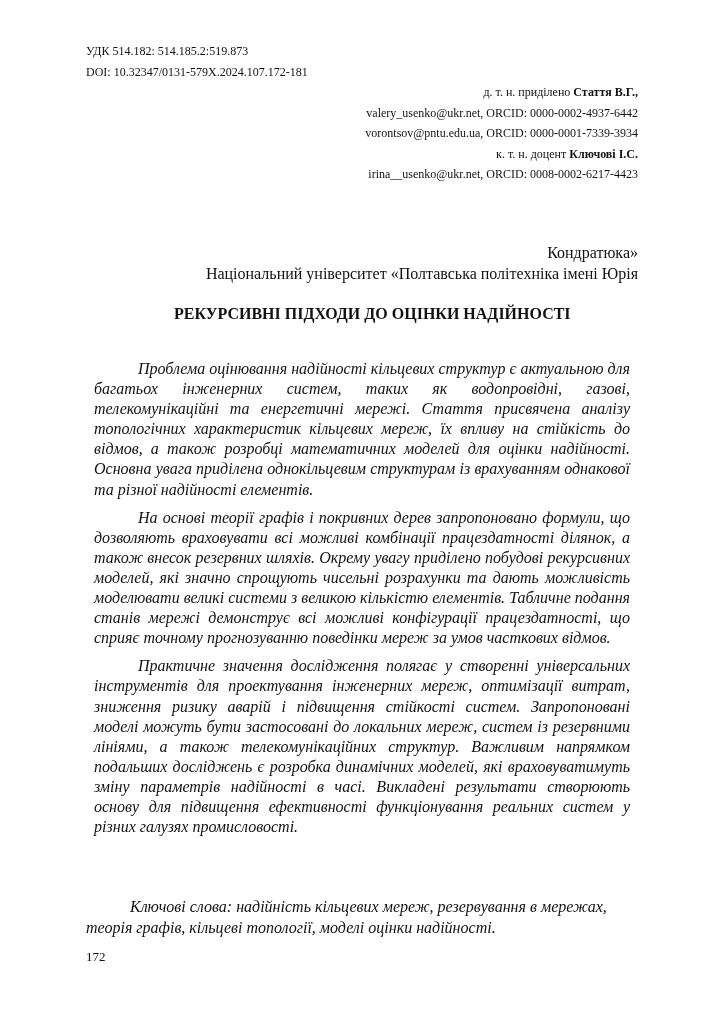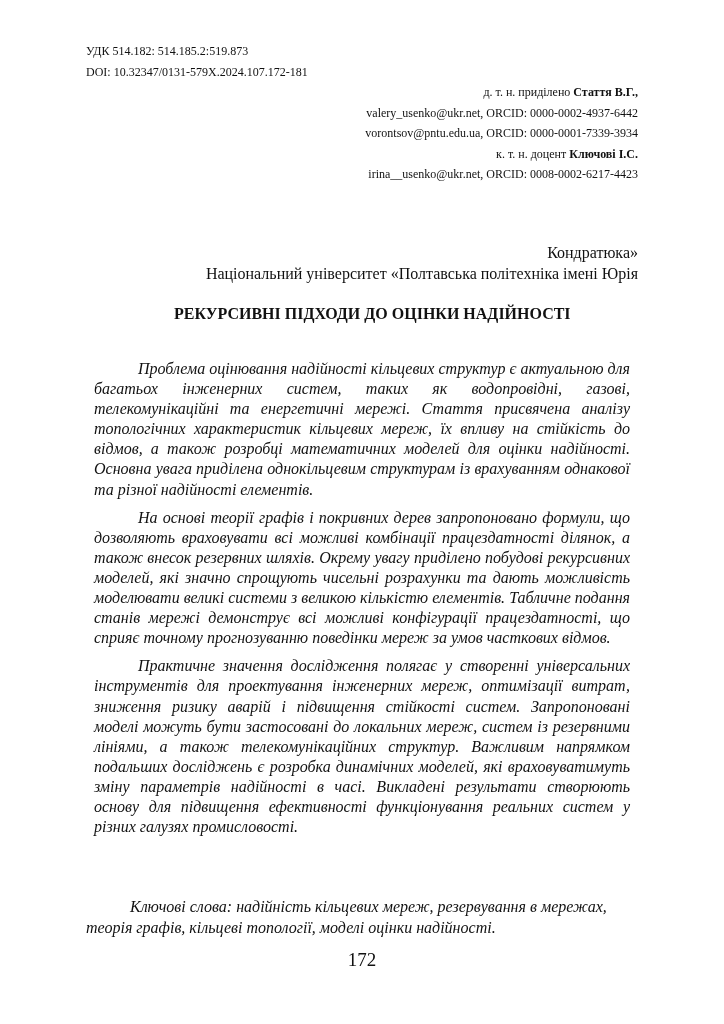--- a/index.html
+++ b/index.html
@@ -13,21 +13,21 @@
   .authors .line { line-height: 20.6px; }
   .b { font-weight: bold; }
   .affil { position: absolute; top: 243px; left: 0; width: 552px; text-align: right; font-size: 16px; line-height: 20.6px; }
   .title { position: absolute; top: 304px; left: 0; width: 552px; font-weight: bold; font-size: 16px; line-height: 19px; }
   .title .t1 { padding-left: 88px; }
   .title .t2 { padding-left: 160px; }
   .abstract { position: absolute; top: 351px; left: 0; width: 552px; font-style: italic; font-size: 16px; line-height: 20.1px; text-align: justify; }
   .abstract p { margin: 8px; text-indent: 44px; }
   .keywords { position: absolute; top: 852px; left: 0; width: 552px; font-style: italic; font-size: 16px; line-height: 20.5px; margin-top: 45px; }
   .keywords p { margin: 0; text-indent: 44px; }
-  .pagenum { position: absolute; top: 949px; left: 0; width: 552px; text-align: center; font-size: 19px; }
+  .pagenum { position: absolute; top: 949px; left: 0; width: 552px; text-align: left; font-size: 13px; }
 </style>
 </head>
 <body>
 
 <div class="page">
   <div class="line udk">УДК 514.182: 514.185.2:519.873</div>
   <div class="line doi">DOI: 10.32347/0131-579X.2024.107.172-181</div>
 
   <div class="authors">
     <div class="line"><span>д. т. н. приділено </span><span class="b">Стаття В.Г.,</span></div>

